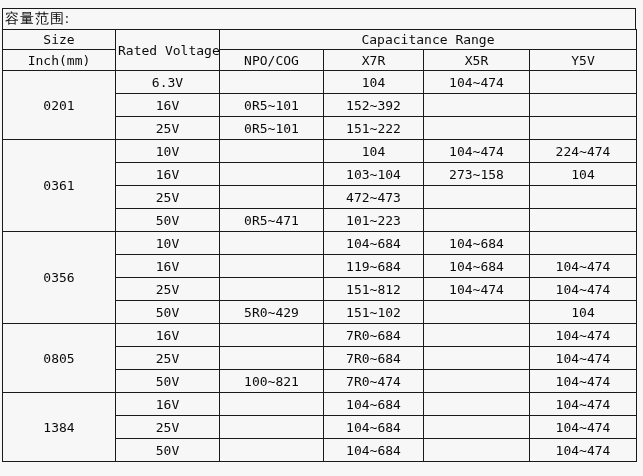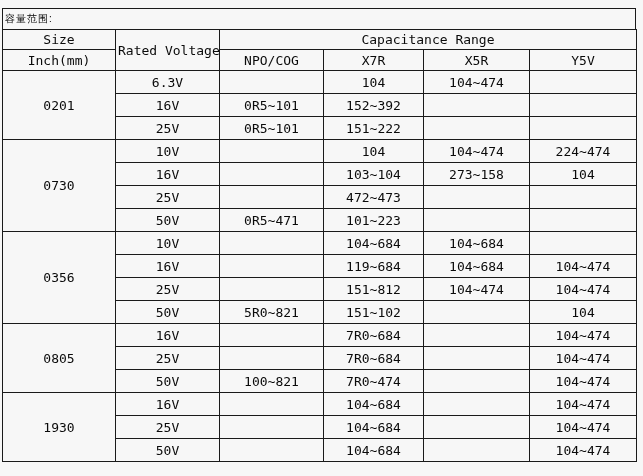--- a/index.html
+++ b/index.html
@@ -18,22 +18,22 @@
   .doc{
     margin:8px 5px 0 2px;
     width:634px;
   }
   .titlebar{
     border:1px solid var(--border);
     border-bottom:none;
     height:21px;
     line-height:20px;
     padding-left:2px;
-    font-size:10px;
-    font-family:Liberation Sans, sans-serif;
+    font-size:14px;
+    font-family:Liberation Serif, serif;
     letter-spacing:1px;
     white-space:nowrap;
   }
   table.spec{
     border-collapse:collapse;
     width:634px;
     table-layout:fixed;
     border-radius:12px;
   }
   table.spec th, table.spec td{
@@ -98,21 +98,21 @@
     </tr>
     <tr class="datarow">
       <td>25V</td>
       <td class="tilde-val">0R5~101</td>
       <td class="tilde-val">151~222</td>
       <td class="tilde-val"></td>
       <td class="tilde-val"></td>
     </tr>
 
     <tr class="datarow">
-      <td rowspan="4">0730</td>
+      <td rowspan="4">0361</td>
       <td>10V</td>
       <td class="tilde-val"></td>
       <td class="tilde-val">104</td>
       <td class="tilde-val">104~474</td>
       <td class="tilde-val">224~474</td>
     </tr>
     <tr class="datarow">
       <td>16V</td>
       <td class="tilde-val"></td>
       <td class="tilde-val">103~104</td>
@@ -151,21 +151,21 @@
     </tr>
     <tr class="datarow">
       <td>25V</td>
       <td class="tilde-val"></td>
       <td class="tilde-val">151~812</td>
       <td class="tilde-val">104~474</td>
       <td class="tilde-val">104~474</td>
     </tr>
     <tr class="datarow">
       <td>50V</td>
-      <td class="tilde-val">5R0~821</td>
+      <td class="tilde-val">5R0~429</td>
       <td class="tilde-val">151~102</td>
       <td class="tilde-val"></td>
       <td class="tilde-val">104</td>
     </tr>
 
     <tr class="datarow">
       <td rowspan="3">0805</td>
       <td>16V</td>
       <td class="tilde-val"></td>
       <td class="tilde-val">7R0~684</td>
@@ -181,21 +181,21 @@
     </tr>
     <tr class="datarow">
       <td>50V</td>
       <td class="tilde-val">100~821</td>
       <td class="tilde-val">7R0~474</td>
       <td class="tilde-val"></td>
       <td class="tilde-val">104~474</td>
     </tr>
 
     <tr class="datarow">
-      <td rowspan="3">1930</td>
+      <td rowspan="3">1384</td>
       <td>16V</td>
       <td class="tilde-val"></td>
       <td class="tilde-val">104~684</td>
       <td class="tilde-val"></td>
       <td class="tilde-val">104~474</td>
     </tr>
     <tr class="datarow">
       <td>25V</td>
       <td class="tilde-val"></td>
       <td class="tilde-val">104~684</td>

